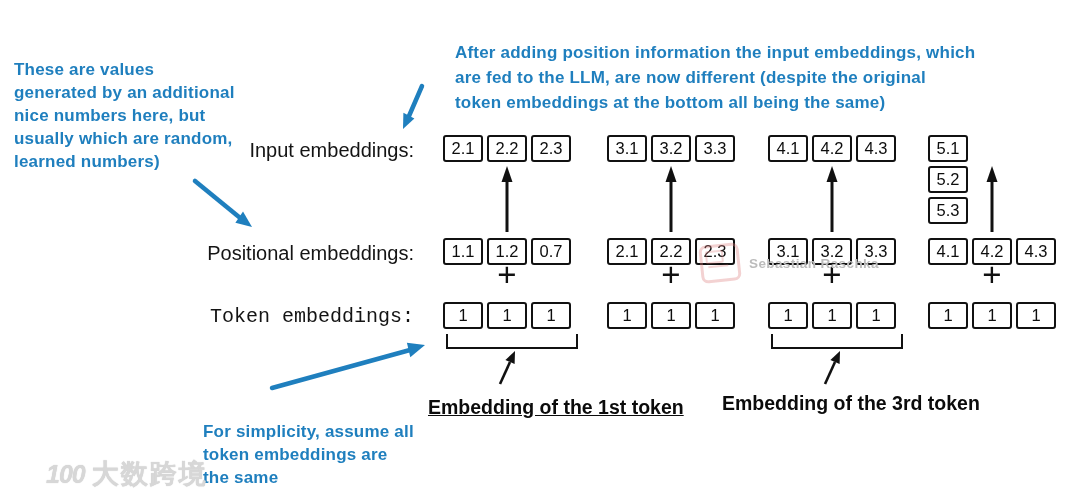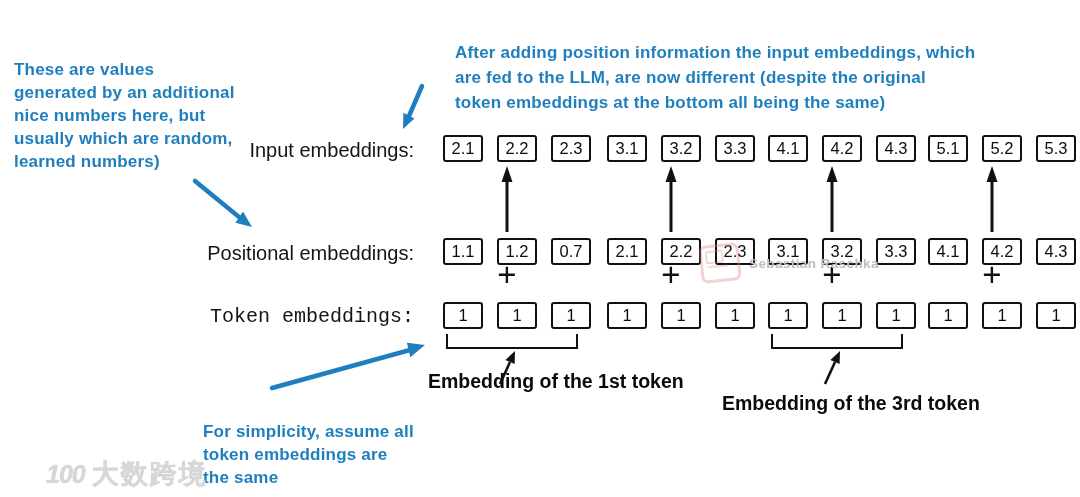--- a/index.html
+++ b/index.html
@@ -11,21 +11,21 @@
   .note{
     position:absolute;color:var(--blue);
     font-family:cursive, sans-serif;
     font-weight:600;font-size:17px;line-height:23px;letter-spacing:.2px;
   }
   .note-top{line-height:25px;}
   .row-label{
     position:absolute;left:104px;width:310px;text-align:right;
     font-size:20px;color:#141414;white-space:nowrap;
   }
-  .group{position:absolute;display:flex;gap:14px;}
+  .group{position:absolute;display:flex;gap:4px;}
   .cell{
     box-sizing:border-box;width:40px;height:27px;background:#ffffff;
     border:2.5px solid var(--ink);border-radius:3px;
     display:flex;align-items:center;justify-content:center;
     font-size:16.5px;color:#0d0d0d;
   }
   .plus{
     position:absolute;transform:translateX(-50%);
     font-size:33px;font-weight:400;color:var(--ink);line-height:1;
   }
@@ -119,21 +119,21 @@
       <div class="group" style="left: 607px; top: 135px;">
         <div class="cell">3.1</div>
         <div class="cell">3.2</div>
         <div class="cell">3.3</div>
       </div>
       <div class="group" style="left: 768px; top: 135px;">
         <div class="cell">4.1</div>
         <div class="cell">4.2</div>
         <div class="cell">4.3</div>
       </div>
-      <div class="group" style="left: 928px; top: 135px;">
+      <div class="group" style="left: 928px; top: 135px; flex-direction: column;">
         <div class="cell">5.1</div>
         <div class="cell">5.2</div>
         <div class="cell">5.3</div>
       </div>
       <div class="group" style="left: 443px; top: 238px;">
         <div class="cell">1.1</div>
         <div class="cell">1.2</div>
         <div class="cell">0.7</div>
       </div>
       <div class="group" style="left: 607px; top: 238px;">
@@ -202,21 +202,21 @@
       <polygon points="21,4 20.6,17.1 11.4,12.9" fill="#111"></polygon>
     </svg>
   </div>
   <div class="arrow-wrap" style="left:819px;top:347px;">
     <svg width="30" height="40" viewBox="0 0 30 40">
       <line x1="6" y1="37" x2="16" y2="15" stroke="#111" stroke-width="2.6"></line>
       <polygon points="21,4 20.6,17.1 11.4,12.9" fill="#111"></polygon>
     </svg>
   </div>
 
-  <div class="callout" style="left:428px;top:370px;">Embedding of the 1st token</div>
+  <div class="callout" style="left:428px;top:396px;text-decoration:underline;">Embedding of the 1st token</div>
   <div class="callout" style="left:722px;top:392px;text-align:right;">Embedding of the 3rd token</div>
 
   <div class="wm-author">
     <div class="wm-icon"></div>
     <div class="wm-author-text">Sebastian Raschka</div>
   </div>
 
   <div class="wm-site">
     <span class="wm-site-logo">100</span>
     <span class="wm-site-name">大数跨境</span>

